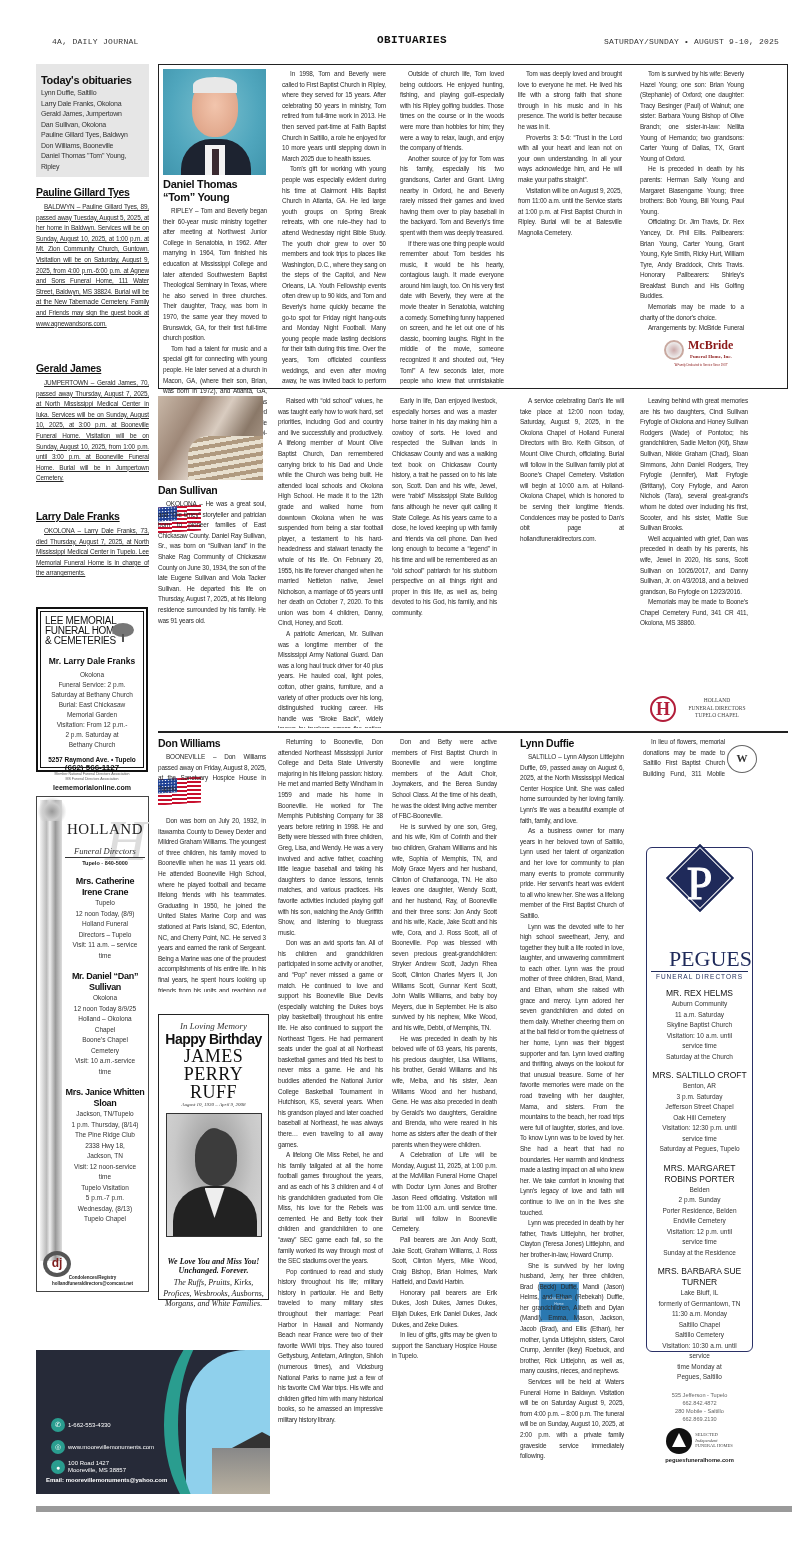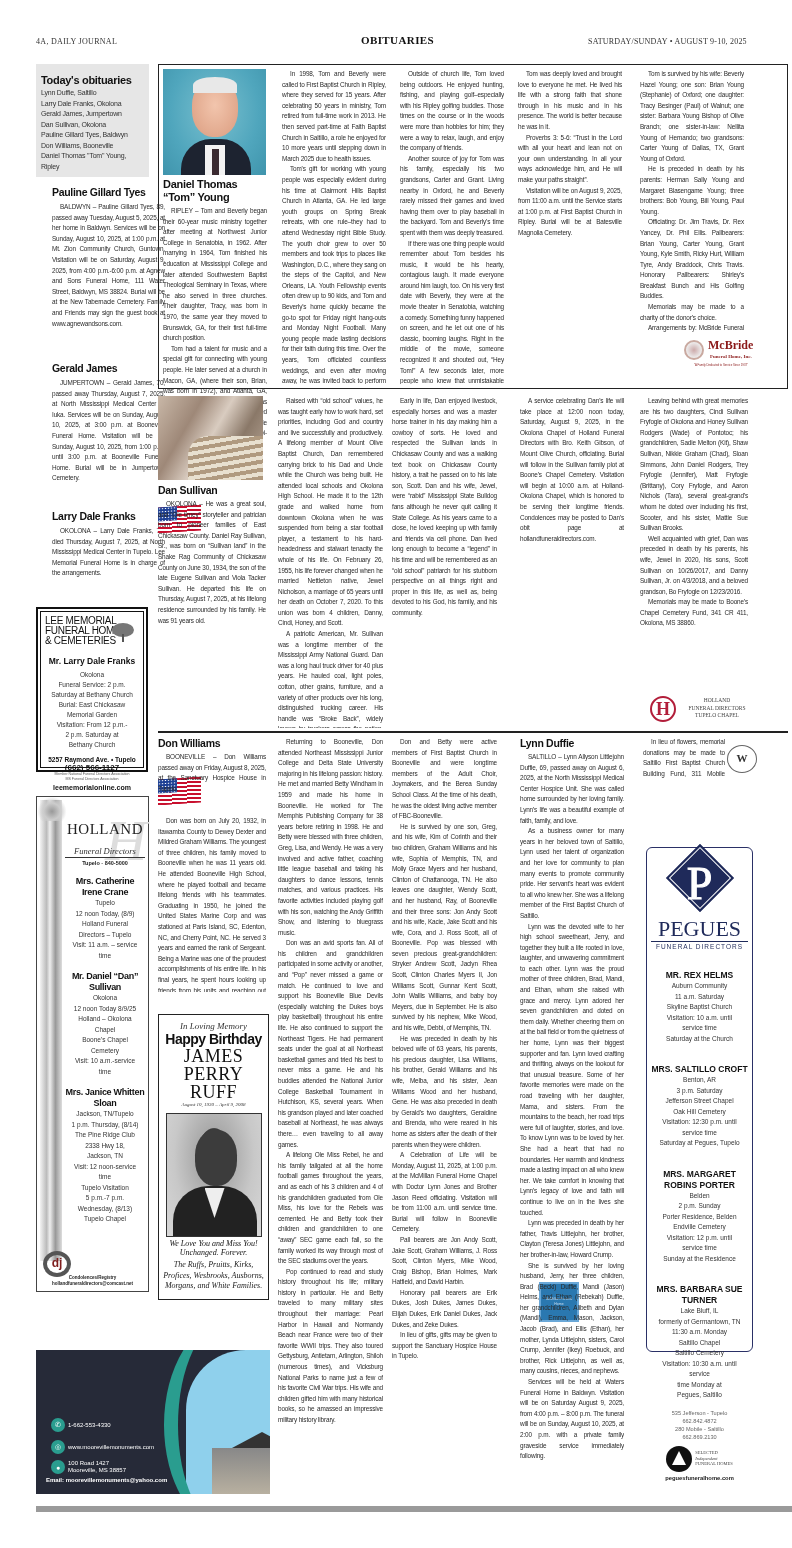--- a/index.html
+++ b/index.html
@@ -1,34 +1,34 @@
 <!DOCTYPE html>
 <html><head>
 <meta charset="utf-8">
 <style>
   * { box-sizing: border-box; margin: 0; padding: 0; }
   html, body { width: 792px; height: 1548px; background: #fff; overflow: hidden; }
   body { font-family: "Liberation Sans", sans-serif; color: #222; position: relative; }
-  .serif { font-family: Liberation Serif, serif; }
+  .serif { font-family: Liberation Mono, monospace; margin-left: 16px; }
   .txt { font-family: "Liberation Sans", sans-serif; font-size: 6.4px; line-height: 10.6px; text-align: justify; color: #2a2a2a; letter-spacing: -0.15px; }
   .txt p { text-indent: 8px; }
   .abs { position: absolute; }
   h2.obit { font-family: "Liberation Sans", sans-serif; font-weight: bold; font-size: 10.5px; line-height: 13px; color: #111; letter-spacing: -0.3px; }
 
   
   #hdr-left { left: 36px; top: 37px; font-size: 8px; letter-spacing: 0.3px; color: #333; }
   #hdr-center { left: 361px; top: 34px; font-size: 11px; font-weight: bold; letter-spacing: 0.4px; color: #111; }
   #hdr-right { left: 588px; top: 37px; font-size: 8px; letter-spacing: 0.2px; color: #333; }
 
   
   #today { left: 36px; top: 64px; width: 113px; height: 113px; background: #e6e6e6; padding: 10px 5px; }
   #today .ttl { font-weight: bold; font-size: 11px; letter-spacing: -0.3px; color: #111; margin-bottom: 2px; }
   #today .it { font-size: 7px; line-height: 10.5px; color: #333; letter-spacing: -0.2px; }
 
-  .leftcol { left: 52px; width: 113px; }
+  .leftcol { left: 36px; width: 113px; text-decoration: underline; }
 
   .ad-lee { left: 36px; top: 607px; width: 112px; height: 165px; border: 2px solid #111; padding: 2px; }
   .ad-lee .in { border: 1px solid #111; height: 100%; padding: 4px; text-align: center; }
   .ad-lee .brand { text-align: left; font-weight: normal; font-size: 10px; line-height: 10px; color: #111; letter-spacing: -0.3px; }
   .ad-lee .tree { position: absolute; right: 8px; top: 10px; width: 24px; height: 22px; }
   .ad-lee .name { font-weight: bold; font-size: 8.5px; margin: 10px 0 4px; color: #111; }
   .ad-lee .line { font-size: 6.5px; line-height: 10px; color: #333; }
   .ad-lee .addr { font-weight: bold; font-size: 6.5px; margin-top: 6px; color: #111; }
   .ad-lee .phone { font-weight: bold; font-size: 8px; color: #111; }
   .ad-lee .small { font-size: 3.6px; line-height: 5px; color: #555; }
@@ -81,43 +81,43 @@
   
   .ad-ruff { left: 158px; top: 1014px; width: 111px; height: 286px; border: 1.5px solid #222; text-align: center; padding-top: 6px; }
   .ad-ruff .m1 { font-family: "Liberation Serif", serif; font-style: italic; font-size: 9px; color: #333; }
   .ad-ruff .m2 { font-weight: bold; font-size: 14px; color: #111; letter-spacing: -0.5px; line-height: 16px; }
   .ad-ruff .m3 { font-family: "Liberation Serif", serif; font-size: 18px; line-height: 18px; color: #111; letter-spacing: 0.5px; }
   .ad-ruff .m4 { font-family: "Liberation Serif", serif; font-style: italic; font-size: 5px; color: #333; margin-top: 1px; }
   .ad-ruff .pic { margin: 6px auto 0; width: 96px; height: 124px; border: 1px solid #333; background: radial-gradient(ellipse at 50% 35%, #5a5a5a 0%, #3a3a3a 25%, #aaa 26%, #c8c8c8 60%, #d8d8d8 100%); position: relative; overflow: hidden; }
   .ad-ruff .pic .coat { position: absolute; left: 6px; bottom: 0; width: 84px; height: 50px; background: #222; border-radius: 35px 35px 0 0; }
   .ad-ruff .pic .collar { position: absolute; left: 38px; bottom: 18px; width: 20px; height: 30px; background: #eee; clip-path: polygon(0 0,100% 0,50% 100%); }
   .ad-ruff .pic .face { position: absolute; left: 28px; top: 16px; width: 42px; height: 56px; border-radius: 45%; background: #3c3c3c; }
-  .ad-ruff .l1 { font-family: "Liberation Serif", serif; font-style: italic; font-weight: normal; font-size: 8px; color: #111; margin-top: 2px; }
+  .ad-ruff .l1 { font-family: "Liberation Serif", serif; font-style: italic; font-weight: bold; font-size: 8px; color: #111; margin-top: 20px; }
   .ad-ruff .l2 { font-family: "Liberation Serif", serif; font-style: italic; font-size: 8px; line-height: 10.5px; color: #222; margin-top: 3px; }
 
   
   .mcmillan { left: 539px; top: 1282px; width: 40px; height: 40px; background: #2a78b0; border: 2px solid #6aa8d8; color: #cde; font-size: 3.5px; text-align: center; padding-top: 13px; line-height: 5px; }
 
   
   .ad-pegues { left: 646px; top: 847px; width: 107px; height: 505px; border: 1.5px solid #2a3066; border-radius: 6px; text-align: center; }
   .ad-pegues .dia { margin: 4px auto 0; width: 48px; height: 48px; transform: rotate(45deg); background: #1f2a5a; border: 1px solid #1f2a5a; outline: 1px solid #fff; outline-offset: -3px; position: relative; }
   .ad-pegues .P { position: absolute; left: 0; right: 0; top: 6px; text-align: center; font-family: "Liberation Serif", serif; font-size: 46px; line-height: 48px; color: #1f2a5a; -webkit-text-stroke: 1px #fff; }
-  .ad-pegues .brand { font-family: "Liberation Serif", serif; font-size: 22px; letter-spacing: 0px; color: #1f2a5a; margin-top: 2px; line-height: 22px; }
+  .ad-pegues .brand { font-family: "Liberation Serif", serif; font-size: 22px; letter-spacing: 0px; color: #1f2a5a; margin-top: 32px; line-height: 22px; text-align: right; }
   .ad-pegues .sub { font-size: 6.5px; letter-spacing: 1px; color: #1f2a5a; border-top: 1px solid #1f2a5a; margin: 1px 4px 0; padding-top: 1px; }
-  .ad-pegues .nm { font-weight: bold; font-size: 8.5px; line-height: 11px; color: #111; margin-top: 20px; padding: 0 4px; }
+  .ad-pegues .nm { font-weight: normal; font-size: 8.5px; line-height: 11px; color: #111; margin-top: 8px; padding: 0 4px; }
   .ad-pegues .ln { font-size: 6.5px; line-height: 10.5px; color: #333; }
   .ad-pegues .addr { font-size: 5.6px; line-height: 8px; color: #666; margin-top: 8px; }
   .ad-pegues .sel { display: flex; align-items: center; justify-content: center; margin-top: 5px; }
   .ad-pegues .circ { width: 26px; height: 26px; border-radius: 50%; background: #111; position: relative; }
   .ad-pegues .circ::after { content: ""; position: absolute; left: 6px; top: 5px; border-left: 7px solid transparent; border-right: 7px solid transparent; border-bottom: 14px solid #fff; }
   .ad-pegues .seltxt { font-family: "Liberation Serif", serif; font-size: 4.5px; line-height: 5.5px; color: #444; text-align: left; margin-left: 3px; }
   .ad-pegues .web { font-weight: bold; font-size: 5.8px; color: #222; margin-top: 3px; }
 
   
-  .mcbride { left: 680px; top: 336px; width: 100px; height: 42px; text-align: center; }
+  .mcbride { left: 660px; top: 336px; width: 100px; height: 42px; text-align: center; }
   .mcbride .seal { position: absolute; left: 4px; top: 4px; width: 20px; height: 20px; border-radius: 50%; border: 2px solid #c9a9a0; background: radial-gradient(circle,#caa 0%,#eee 70%); }
   .mcbride .nm { position: absolute; left: 28px; top: 2px; font-family: "Liberation Serif", serif; font-weight: bold; font-size: 12px; color: #8b1a1a; }
   .mcbride .sub { position: absolute; left: 30px; top: 18px; font-family: "Liberation Serif", serif; font-size: 5px; color: #8b1a1a; font-weight: bold; }
   .mcbride .tag { position: absolute; left: 14px; top: 27px; font-size: 2.8px; color: #8b1a1a; }
 
   .holland-logo { left: 648px; top: 694px; width: 110px; height: 32px; }
   .holland-logo .h { position: absolute; left: 2px; top: 2px; width: 26px; height: 26px; border-radius: 50%; border: 2px solid #b21e3a; color: #b21e3a; font-family: "Liberation Serif", serif; font-weight: bold; font-size: 18px; line-height: 22px; text-align: center; }
   .holland-logo .t { position: absolute; left: 36px; top: 3px; font-family: "Liberation Serif", serif; font-size: 5.5px; line-height: 7.5px; color: #444; text-align: center; width: 66px; }
 
   .wreath { left: 727px; top: 745px; width: 30px; height: 28px; border: 1.5px solid #666; border-radius: 50%; text-align: center; font-family: "Liberation Serif", serif; font-weight: bold; font-size: 11px; color: #333; line-height: 24px; }

